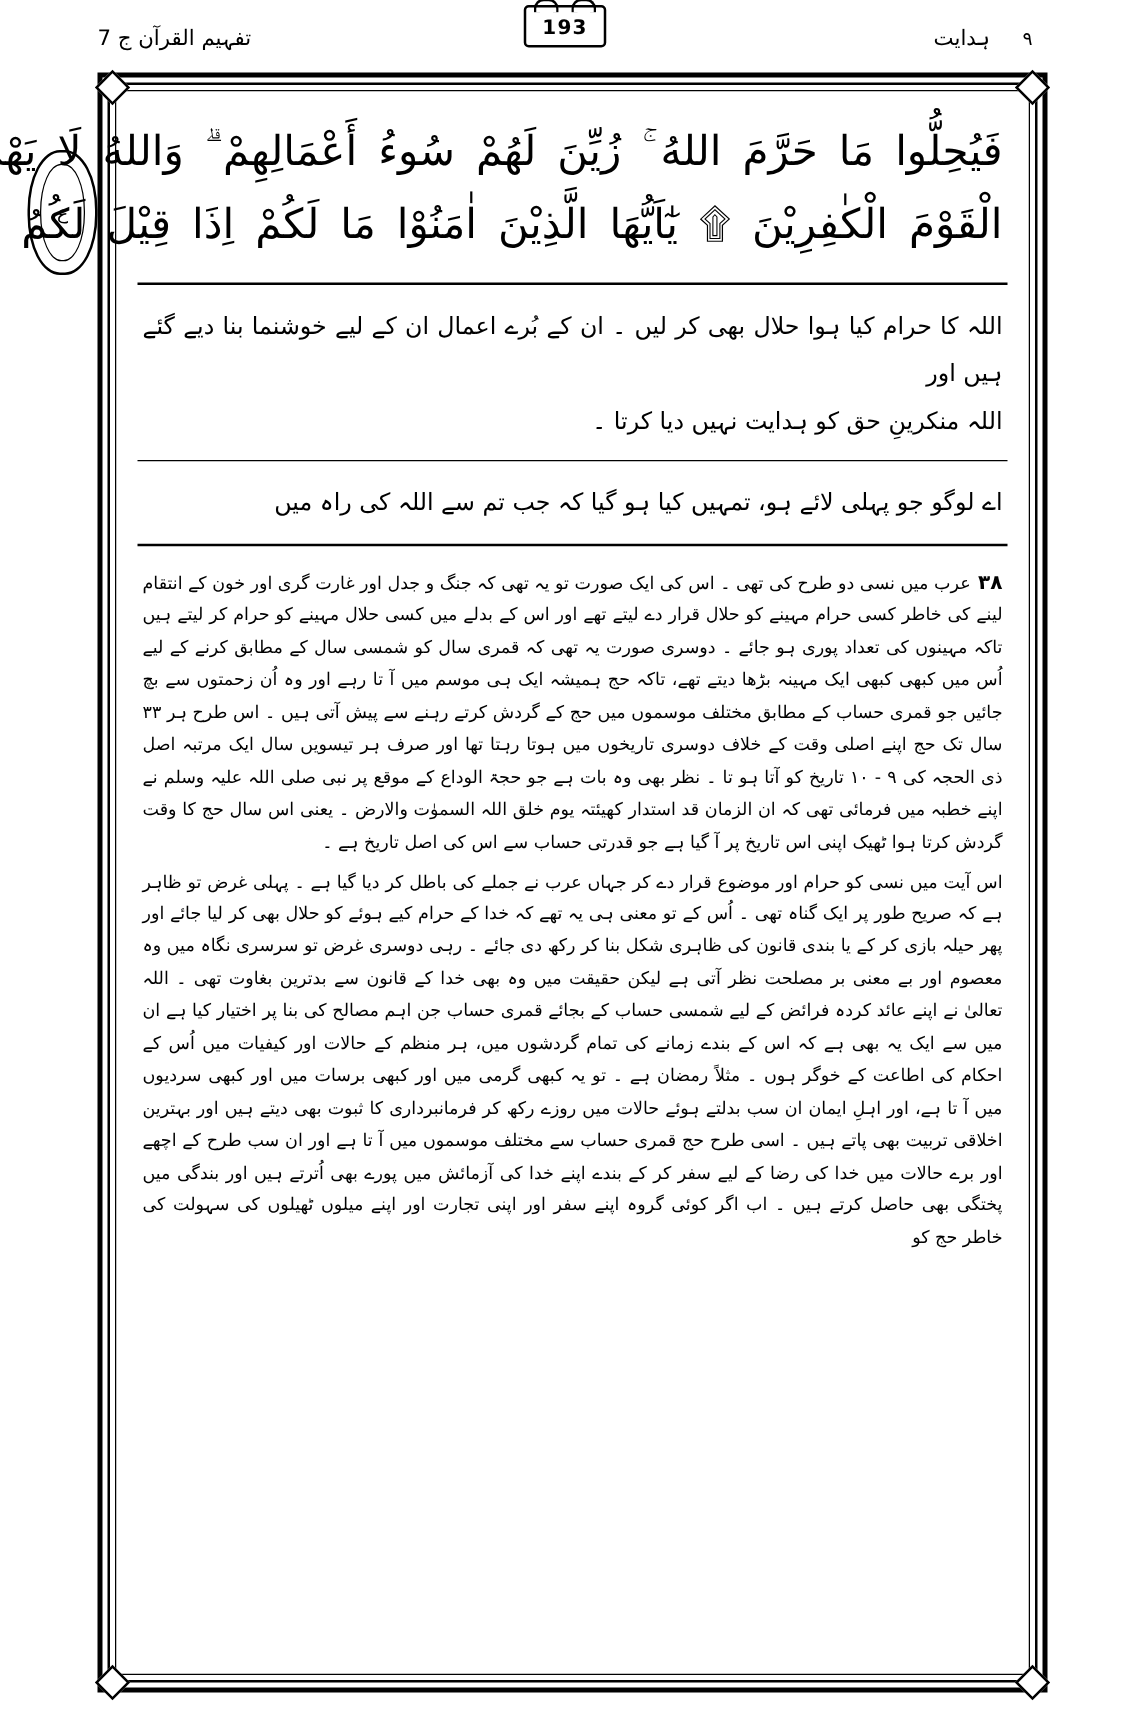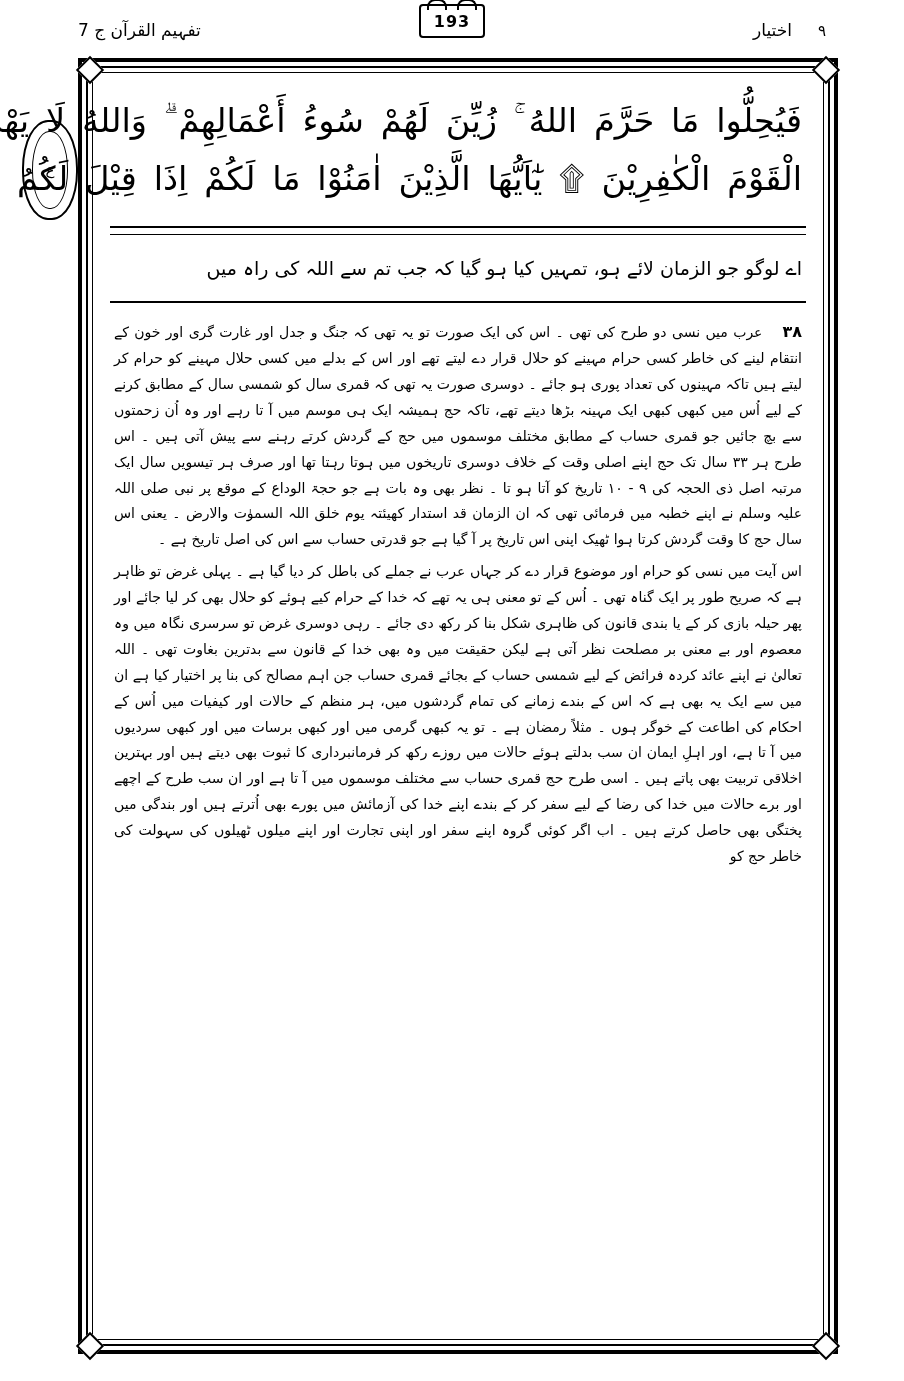--- a/index.html
+++ b/index.html
@@ -215,32 +215,32 @@
     direction: rtl;
     font-size: 14px;
     line-height: 1.85;
     text-align: justify;
     padding: 8px 4px 0 4px;
   }
   .commentary p { margin: 0 0 6px 0; }
   .note-marker {
     font-weight: bold;
     font-size: 16px;
-    margin-left: 20px;
+    margin-left: 6px;
   }
 </style>
 </head>
 <body>
 
 <div class="page">
 
   <div class="page-header">
     <div class="header-right">
       <span class="page-no">۹</span>
-      <span class="surah-name">اختیار</span>
+      <span class="surah-name">ہدایت</span>
     </div>
     <div class="header-left">تفہیم القرآن ج 7</div>
   </div>
 
   <div class="header-ornament">
     <div class="frame">
       <span class="num">193</span>
     </div>
   </div>
 
@@ -258,25 +258,29 @@
 
   <div class="content">
 
     <div class="quran">
       <span class="line">فَيُحِلُّوا مَا حَرَّمَ اللهُ ۚ زُيِّنَ لَهُمْ سُوءُ أَعْمَالِهِمْ ۗ وَاللهُ لَا يَهْدِى</span>
       <span class="line">الْقَوْمَ الْكٰفِرِيْنَ ۩ يٰٓاَيُّهَا الَّذِيْنَ اٰمَنُوْا مَا لَكُمْ اِذَا قِيْلَ لَكُمُ</span>
     </div>
 
     <div class="rule"></div>
 
+    <div class="translation">
+      <span class="line">اللہ کا حرام کیا ہوا حلال بھی کر لیں ۔ ان کے بُرے اعمال ان کے لیے خوشنما بنا دیے گئے ہیں اور</span>
+      <span class="line">اللہ منکرینِ حق کو ہدایت نہیں دیا کرتا ۔</span>
+    </div>
 
     <div class="rule thin"></div>
 
     <div class="translation2">
-      <span class="line">اے لوگو جو الزمان لائے ہو، تمہیں کیا ہو گیا کہ جب تم سے اللہ کی راہ میں</span>
+      <span class="line">اے لوگو جو پہلی لائے ہو، تمہیں کیا ہو گیا کہ جب تم سے اللہ کی راہ میں</span>
     </div>
 
     <div class="rule"></div>
 
     <div class="commentary">
       <p>
         <span class="note-marker">۳۸</span><span>عرب میں نسی دو طرح کی تھی ۔ اس کی ایک صورت تو یہ تھی کہ جنگ و جدل اور غارت گری اور خون کے انتقام لینے کی خاطر کسی حرام مہینے کو حلال قرار دے لیتے تھے اور اس کے بدلے میں کسی حلال مہینے کو حرام کر لیتے ہیں تاکہ مہینوں کی تعداد پوری ہو جائے ۔ دوسری صورت یہ تھی کہ قمری سال کو شمسی سال کے مطابق کرنے کے لیے اُس میں کبھی کبھی ایک مہینہ بڑھا دیتے تھے، تاکہ حج ہمیشہ ایک ہی موسم میں آ تا رہے اور وہ اُن زحمتوں سے بچ جائیں جو قمری حساب کے مطابق مختلف موسموں میں حج کے گردش کرتے رہنے سے پیش آتی ہیں ۔ اس طرح ہر ۳۳ سال تک حج اپنے اصلی وقت کے خلاف دوسری تاریخوں میں ہوتا رہتا تھا اور صرف ہر تیسویں سال ایک مرتبہ اصل ذی الحجہ کی ۹ - ۱۰ تاریخ کو آتا ہو تا ۔ نظر بھی وہ بات ہے جو حجۃ الوداع کے موقع پر نبی صلی اللہ علیہ وسلم نے اپنے خطبہ میں فرمائی تھی کہ ان الزمان قد استدار کھیئتہ یوم خلق اللہ السموٰت والارض ۔ یعنی اس سال حج کا وقت گردش کرتا ہوا ٹھیک اپنی اس تاریخ پر آ گیا ہے جو قدرتی حساب سے اس کی اصل تاریخ ہے ۔</span>
       </p>
       <p>اس آیت میں نسی کو حرام اور موضوع قرار دے کر جہاں عرب نے جملے کی باطل کر دیا گیا ہے ۔ پہلی غرض تو ظاہر ہے کہ صریح طور پر ایک گناہ تھی ۔ اُس کے تو معنی ہی یہ تھے کہ خدا کے حرام کیے ہوئے کو حلال بھی کر لیا جائے اور پھر حیلہ بازی کر کے یا بندی قانون کی ظاہری شکل بنا کر رکھ دی جائے ۔ رہی دوسری غرض تو سرسری نگاہ میں وہ معصوم اور بے معنی بر مصلحت نظر آتی ہے لیکن حقیقت میں وہ بھی خدا کے قانون سے بدترین بغاوت تھی ۔ اللہ تعالیٰ نے اپنے عائد کردہ فرائض کے لیے شمسی حساب کے بجائے قمری حساب جن اہم مصالح کی بنا پر اختیار کیا ہے ان میں سے ایک یہ بھی ہے کہ اس کے بندے زمانے کی تمام گردشوں میں، ہر منظم کے حالات اور کیفیات میں اُس کے احکام کی اطاعت کے خوگر ہوں ۔ مثلاً رمضان ہے ۔ تو یہ کبھی گرمی میں اور کبھی برسات میں اور کبھی سردیوں میں آ تا ہے، اور اہلِ ایمان ان سب بدلتے ہوئے حالات میں روزے رکھ کر فرمانبرداری کا ثبوت بھی دیتے ہیں اور بہترین اخلاقی تربیت بھی پاتے ہیں ۔ اسی طرح حج قمری حساب سے مختلف موسموں میں آ تا ہے اور ان سب طرح کے اچھے اور برے حالات میں خدا کی رضا کے لیے سفر کر کے بندے اپنے خدا کی آزمائش میں پورے بھی اُترتے ہیں اور بندگی میں پختگی بھی حاصل کرتے ہیں ۔ اب اگر کوئی گروہ اپنے سفر اور اپنی تجارت اور اپنے میلوں ٹھیلوں کی سہولت کی خاطر حج کو</p>
     </div>

